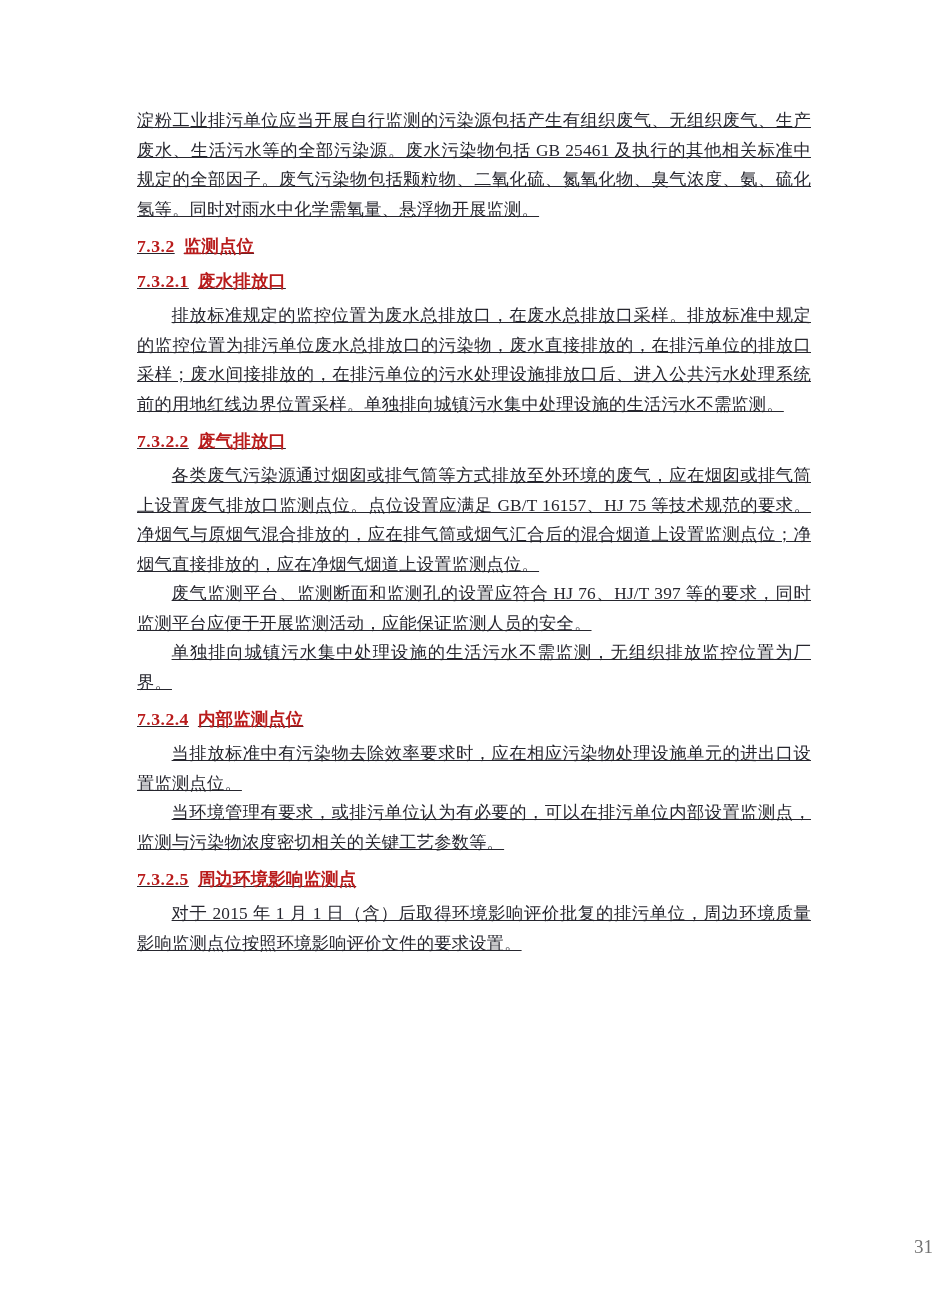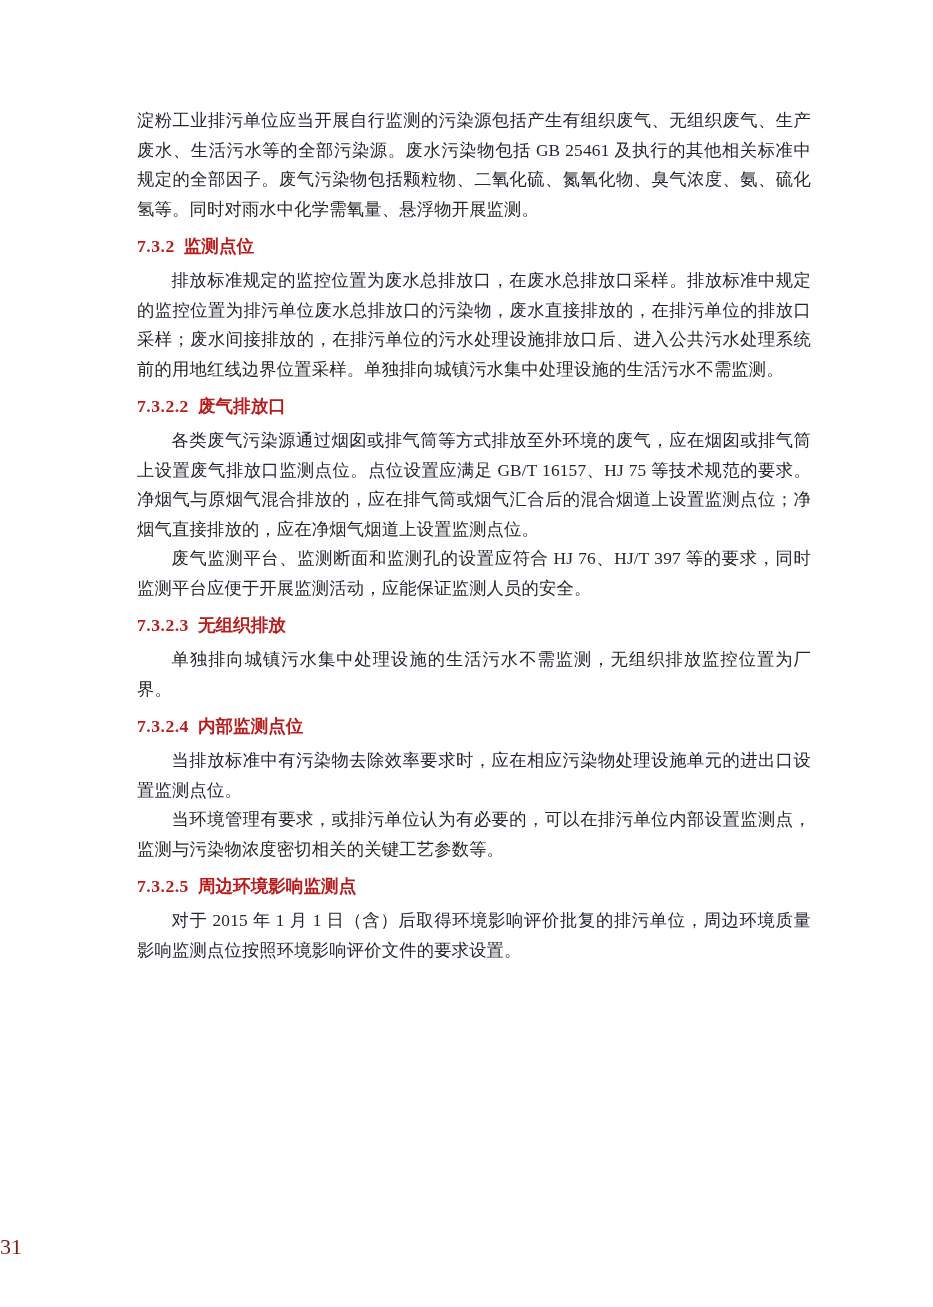--- a/index.html
+++ b/index.html
@@ -11,20 +11,21 @@
     background: #ffffff;
     overflow: hidden;
     font-family: "Liberation Serif", "DejaVu Serif", serif;
     color: #26262e;
   }
   .content {
     position: absolute;
     left: 137px;
     top: 106px;
     width: 674px;
+    text-decoration: underline;
   }
   p.body {
     margin: 0;
     font-size: 17.3px;
     line-height: 29.5px;
     text-align: justify;
     text-justify: inter-ideograph;
     letter-spacing: 0.2px;
   }
   p.body.indent { text-indent: 2em; }
@@ -40,49 +41,49 @@
     font-family: "Liberation Serif", "DejaVu Serif", serif;
     font-weight: 700;
     margin-right: 9px;
     letter-spacing: 0.5px;
   }
   .page-footer {
     position: absolute;
     left: 0;
     right: 0;
     top: 1236px;
-    text-align: left;
-    font-size: 22px;
+    text-align: right;
+    font-size: 19px;
     line-height: 22px;
-    color: #7f1d1d;
+    color: #737373;
   }
 </style>
 </head>
 <body>
 
 <div class="page">
   <main class="content">
 
     <p class="body">淀粉工业排污单位应当开展自行监测的污染源包括产生有组织废气、无组织废气、生产废水、生活污水等的全部污染源。废水污染物包括 GB 25461 及执行的其他相关标准中规定的全部因子。废气污染物包括颗粒物、二氧化硫、氮氧化物、臭气浓度、氨、硫化氢等。同时对雨水中化学需氧量、悬浮物开展监测。</p>
 
     <h3 class="heading">
       <span class="hnum">7.3.2</span><span class="htitle">监测点位</span>
     </h3>
 
+    <h3 class="heading">
+      <span class="hnum">7.3.2.1</span><span class="htitle">废水排放口</span>
+    </h3>
     <p class="body indent">排放标准规定的监控位置为废水总排放口，在废水总排放口采样。排放标准中规定的监控位置为排污单位废水总排放口的污染物，废水直接排放的，在排污单位的排放口采样；废水间接排放的，在排污单位的污水处理设施排放口后、进入公共污水处理系统前的用地红线边界位置采样。单独排向城镇污水集中处理设施的生活污水不需监测。</p>
 
     <h3 class="heading">
       <span class="hnum">7.3.2.2</span><span class="htitle">废气排放口</span>
     </h3>
     <p class="body indent">各类废气污染源通过烟囱或排气筒等方式排放至外环境的废气，应在烟囱或排气筒上设置废气排放口监测点位。点位设置应满足 GB/T 16157、HJ 75 等技术规范的要求。净烟气与原烟气混合排放的，应在排气筒或烟气汇合后的混合烟道上设置监测点位；净烟气直接排放的，应在净烟气烟道上设置监测点位。</p>
     <p class="body indent">废气监测平台、监测断面和监测孔的设置应符合 HJ 76、HJ/T 397 等的要求，同时监测平台应便于开展监测活动，应能保证监测人员的安全。</p>
 
-    <h3 class="heading">
-      <span class="hnum">7.3.2.3</span><span class="htitle">无组织排放</span>
-    </h3>
     <p class="body indent">单独排向城镇污水集中处理设施的生活污水不需监测，无组织排放监控位置为厂界。</p>
 
     <h3 class="heading">
       <span class="hnum">7.3.2.4</span><span class="htitle">内部监测点位</span>
     </h3>
     <p class="body indent">当排放标准中有污染物去除效率要求时，应在相应污染物处理设施单元的进出口设置监测点位。</p>
     <p class="body indent">当环境管理有要求，或排污单位认为有必要的，可以在排污单位内部设置监测点，监测与污染物浓度密切相关的关键工艺参数等。</p>
 
     <h3 class="heading">
       <span class="hnum">7.3.2.5</span><span class="htitle">周边环境影响监测点</span>

